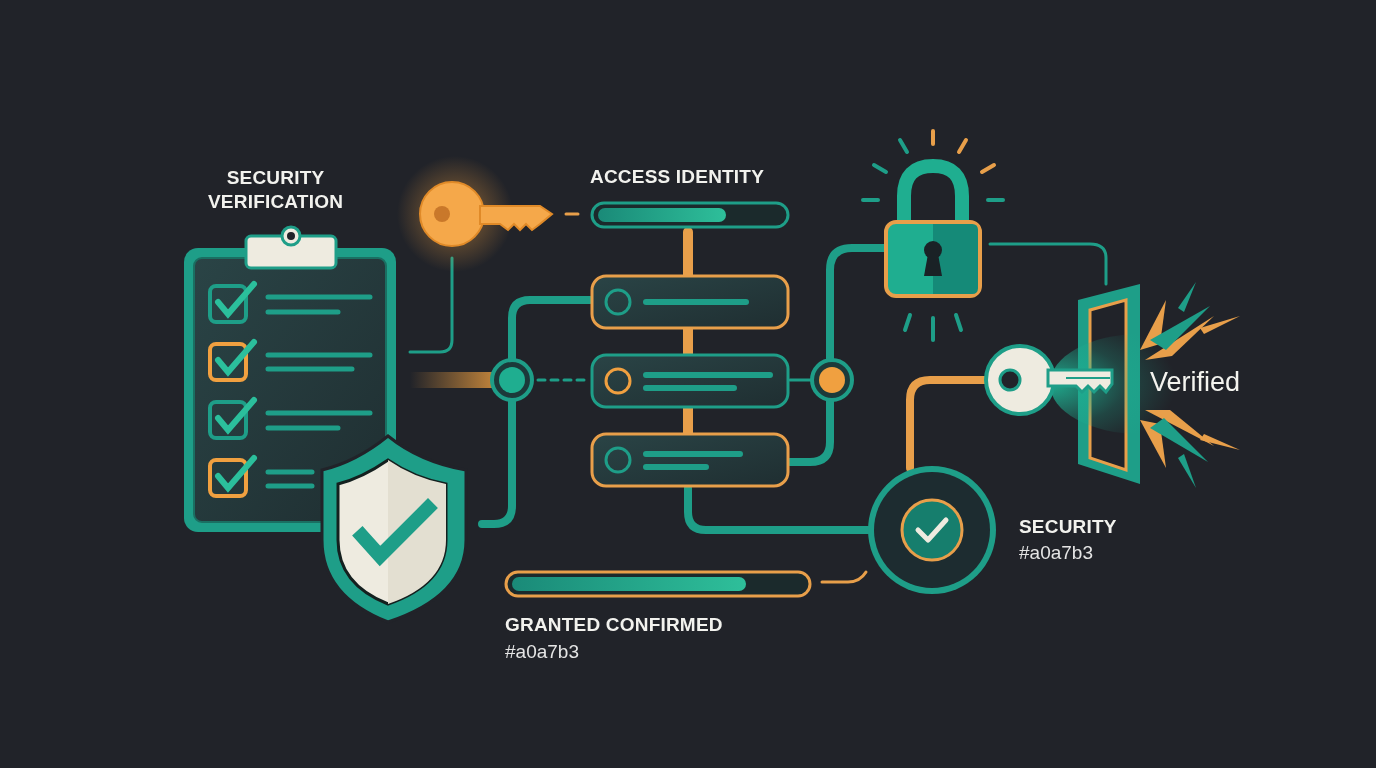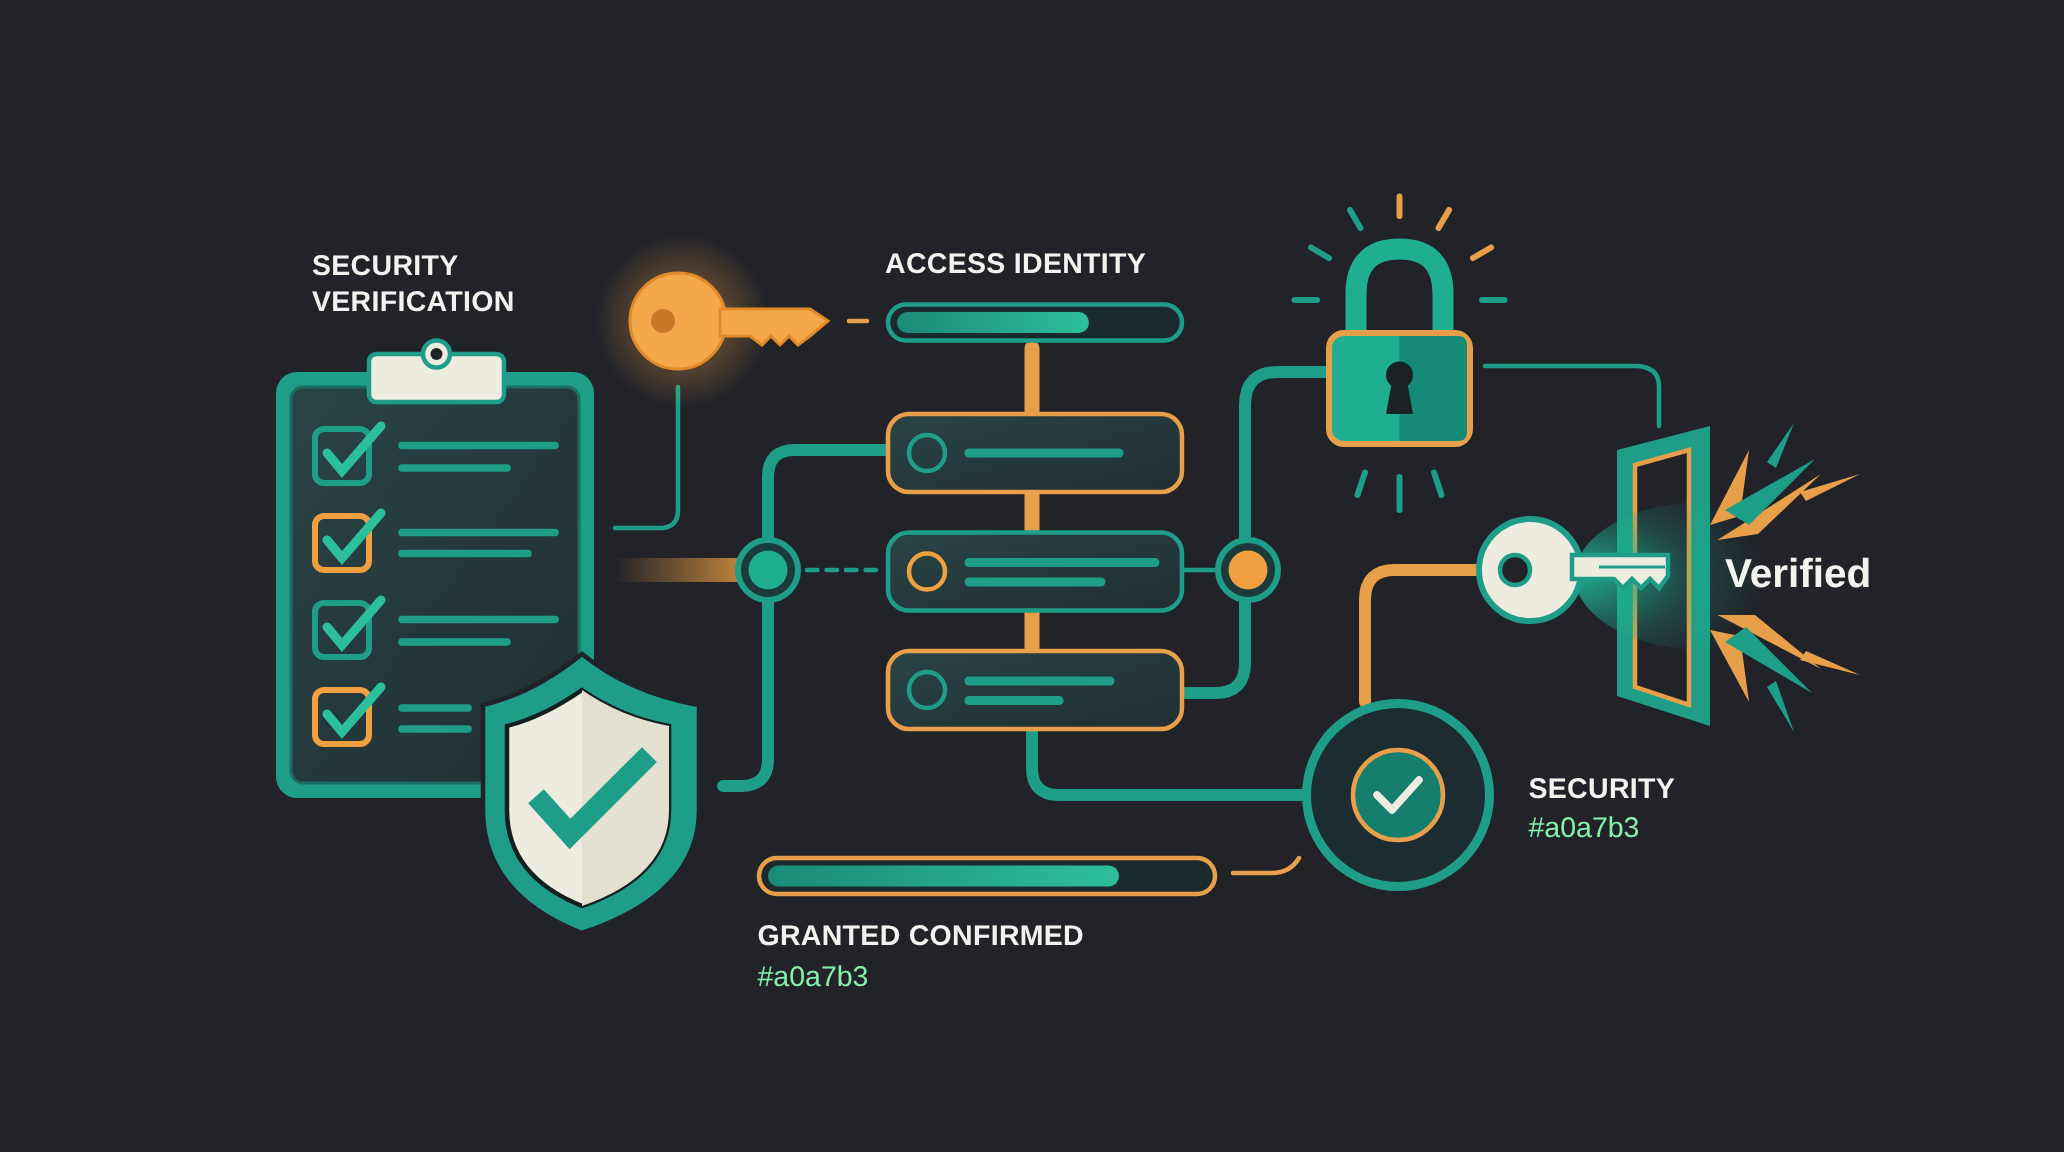--- a/index.html
+++ b/index.html
@@ -1,20 +1,20 @@
 <!DOCTYPE html>
 <html><head>
 <meta charset="utf-8">
 <style>
   html, body { margin:0; padding:0; }
   body { width:1376px; height:768px; background:#212329; overflow:hidden; position:relative; font-family:"Liberation Sans", sans-serif; }
   #stage { position:absolute; left:0; top:0; width:1376px; height:768px; }
-  .label { position:absolute; color:#f2f2ee; font-weight:700; font-size:19px; letter-spacing:0.2px; line-height:24px; text-transform:none; }
-  .sub { position:absolute; color:#86efac; font-size:19px; line-height:24px; }
-  .verified { position:absolute; color:#f4f4ef; font-weight:700; font-size:27px; }
+  .label { position:absolute; color:#f2f2ee; font-weight:700; font-size:19px; letter-spacing:0.2px; line-height:24px; text-transform:none;text-align:center; }
+  .sub { position:absolute; color:#e5e5e5; font-size:19px; line-height:24px; }
+  .verified { position:absolute; color:#f4f4ef; font-weight:400; font-size:27px; }
 </style>
 </head>
 <body>
 
 <svg id="stage" viewBox="0 0 1376 768" xmlns="http://www.w3.org/2000/svg">
   <defs>
     <radialGradient id="keyGlow" cx="50%" cy="50%" r="50%">
       <stop offset="0%" stop-color="#f0a040" stop-opacity="0.55"></stop>
       <stop offset="100%" stop-color="#f0a040" stop-opacity="0"></stop>
     </radialGradient>

